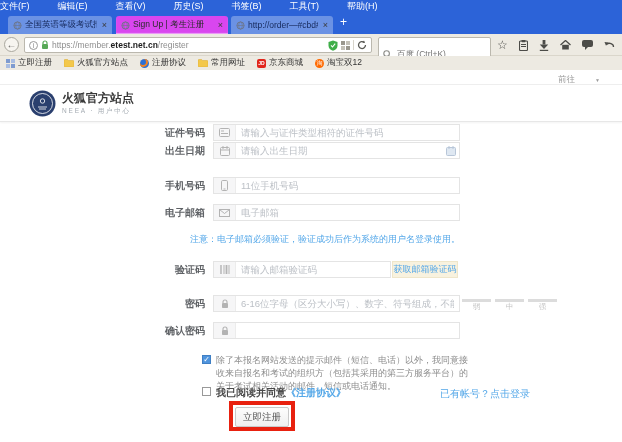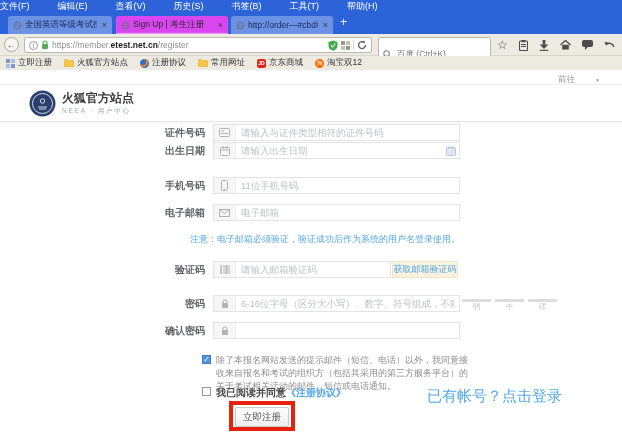--- a/index.html
+++ b/index.html
@@ -89,21 +89,21 @@
   .meter .lbl{width:29px;text-align:center;font-size:7.5px;color:#c2c2c2;line-height:10px;}
 
   .chk{position:absolute;width:9px;height:9px;box-sizing:border-box;}
   .chk.checked{background:#4f94dd;border:1px solid #3f7fc4;color:#fff;font-size:8px;
                line-height:8px;text-align:center;}
   .chk.empty{background:#fff;border:1px solid #999;}
   .agree-notice{position:absolute;left:216px;top:284px;width:252px;font-size:9px;color:#8e8e8e;
                 line-height:13px;text-align:justify;}
   .agree-read{position:absolute;left:216px;top:316px;font-size:10px;font-weight:bold;color:#4a4a4a;}
   .agree-link{color:#53a7e8;}
-  .login-link{position:absolute;left:427px;top:317px;font-size:15px;color:#53a7e8;white-space:nowrap;}
+  .login-link{position:absolute;left:440px;top:317px;font-size:10px;color:#53a7e8;white-space:nowrap;}
 
   .redbox{position:absolute;left:229px;top:331px;width:66px;height:30px;border:4px solid #e8210f;
           box-sizing:border-box;display:flex;align-items:flex-end;justify-content:center;}
   .submit{width:52px;height:18px;background:linear-gradient(#fdfdfd,#efefef);border:1px solid #c9c9c9;
           border-radius:2px;font-size:9.5px;color:#555;display:flex;align-items:center;
           justify-content:center;font-family:"Liberation Sans",sans-serif;}
 </style>
 </head>
 <body>
 

